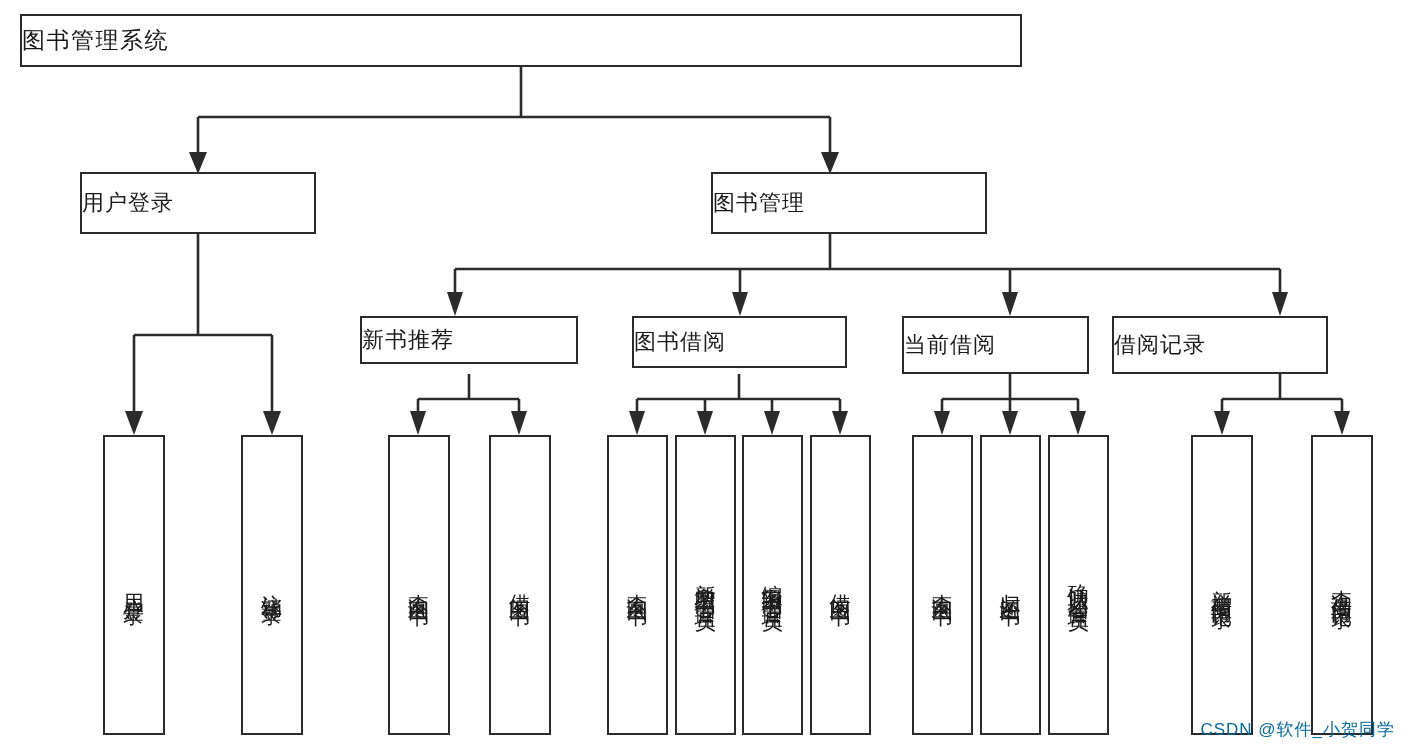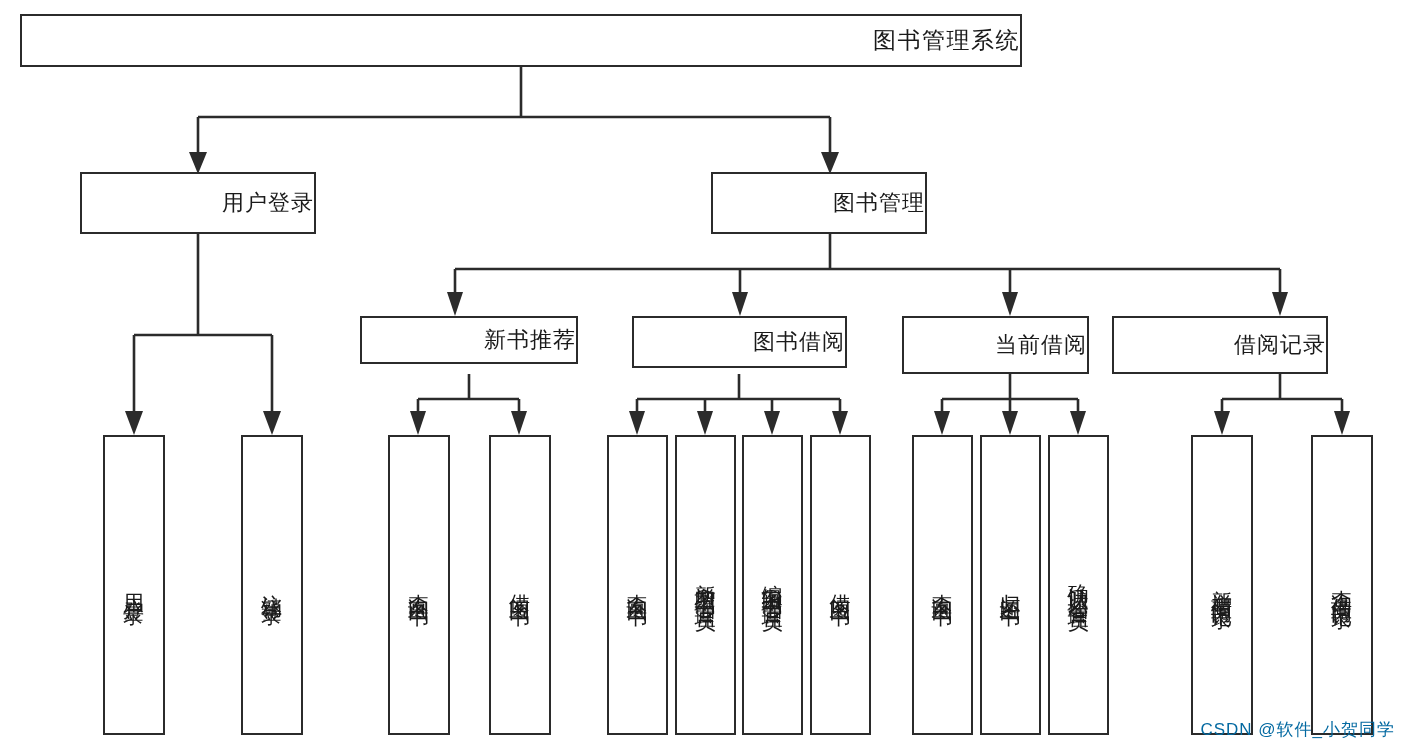--- a/index.html
+++ b/index.html
@@ -13,21 +13,21 @@
   }
   #diagram{position:absolute;left:0;top:0;width:1405px;height:747px;}
 
   .node{
     position:absolute;
     box-sizing:border-box;
     background:#ffffff;
     border:2.5px solid #2b2b2b;
     display:flex;
     align-items:center;
-    justify-content:flex-end;
+    justify-content:flex-start;
     color:#1a1a1a;
     z-index:3;
   }
   .node .lbl{
     display:block;
     text-align:center;
     line-height:1.18;
     white-space:pre;
   }
   
@@ -141,21 +141,21 @@
     <polygon points="1334,411 1350,411 1342,435"></polygon>
   </svg>
 
   <div class="node horiz root" style="left:20px;top:14px;width:1002px;height:53px;">
     <span class="lbl">图书管理系统</span>
   </div>
 
   <div class="node horiz" style="left:80px;top:172px;width:236px;height:62px;">
     <span class="lbl">用户登录</span>
   </div>
-  <div class="node horiz" style="left:711px;top:172px;width:216px;height:62px;">
+  <div class="node horiz" style="left:711px;top:172px;width:276px;height:62px;">
     <span class="lbl">图书管理</span>
   </div>
 
   <div class="node horiz" style="left:360px;top:316px;width:218px;height:48px;">
     <span class="lbl">新书推荐</span>
   </div>
   <div class="node horiz" style="left:632px;top:316px;width:215px;height:52px;">
     <span class="lbl">图书借阅</span>
   </div>
   <div class="node horiz" style="left:902px;top:316px;width:187px;height:58px;">

